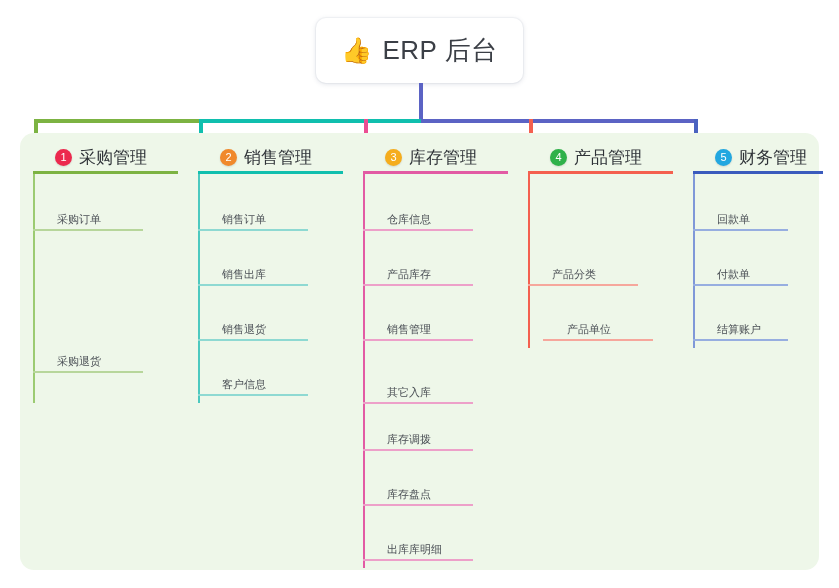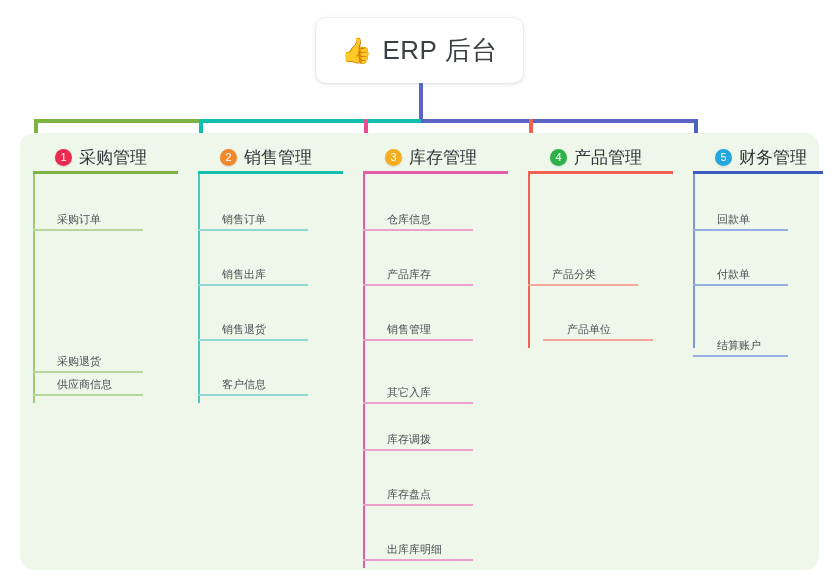--- a/index.html
+++ b/index.html
@@ -90,24 +90,20 @@
           </div>
           <div class="spine" style="background: rgb(156, 203, 114); top: 34px; height: 229px;"></div>
           <div class="leaf" style="top: 65px; height: 26px; width: 110px;">
             <span class="leaf-label">采购订单</span>
             <div class="leaf-rule" style="background: rgb(183, 214, 155); width: 110px;"></div>
           </div>
           <div class="leaf" style="top: 175px; height: 26px; width: 110px; margin-top: 32px;">
             <span class="leaf-label">采购退货</span>
             <div class="leaf-rule" style="background: rgb(183, 214, 155); width: 110px;"></div>
           </div>
-          <div class="leaf" style="top: 230px; height: 26px; width: 110px;">
-            <span class="leaf-label">供应商信息</span>
-            <div class="leaf-rule" style="background: rgb(183, 214, 155); width: 110px;"></div>
-          </div>
         </div>
         <div class="col" style="left: 178px; top: 7px; width: 145px;">
           <div class="col-head">
             <span class="badge" style="background: rgb(240, 137, 44);">2</span>
             <span class="col-title">销售管理</span>
             <div class="head-rule" style="background: rgb(16, 191, 174); width: 145px;"></div>
           </div>
           <div class="spine" style="background: rgb(76, 201, 191); top: 34px; height: 229px;"></div>
           <div class="leaf" style="top: 65px; height: 26px; width: 110px;">
             <span class="leaf-label">销售订单</span>
@@ -186,21 +182,21 @@
           </div>
           <div class="spine" style="background: rgb(127, 152, 216); top: 34px; height: 174px;"></div>
           <div class="leaf" style="top: 65px; height: 26px; width: 95px;">
             <span class="leaf-label">回款单</span>
             <div class="leaf-rule" style="background: rgb(151, 174, 224); width: 95px;"></div>
           </div>
           <div class="leaf" style="top: 120px; height: 26px; width: 95px;">
             <span class="leaf-label">付款单</span>
             <div class="leaf-rule" style="background: rgb(151, 174, 224); width: 95px;"></div>
           </div>
-          <div class="leaf" style="top: 175px; height: 26px; width: 95px; margin-top: 16px;">
+          <div class="leaf" style="top: 175px; height: 26px; width: 95px;">
             <span class="leaf-label">结算账户</span>
             <div class="leaf-rule" style="background: rgb(151, 174, 224); width: 95px;"></div>
           </div>
         </div>
       </div>
   </div>
 
 </div>
 
 </body></html>

